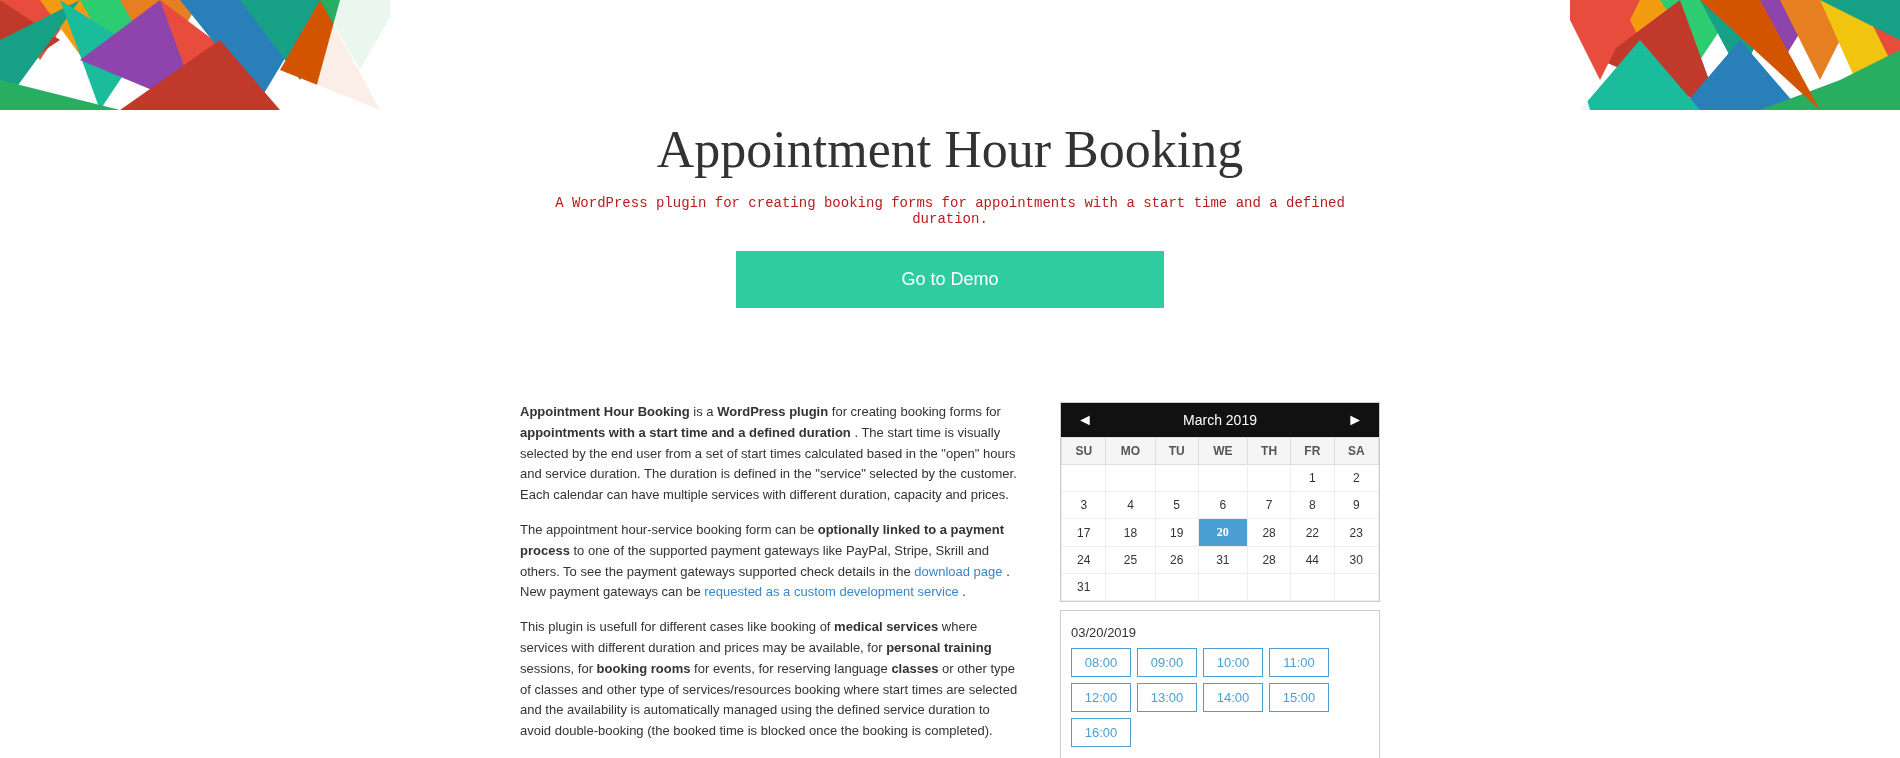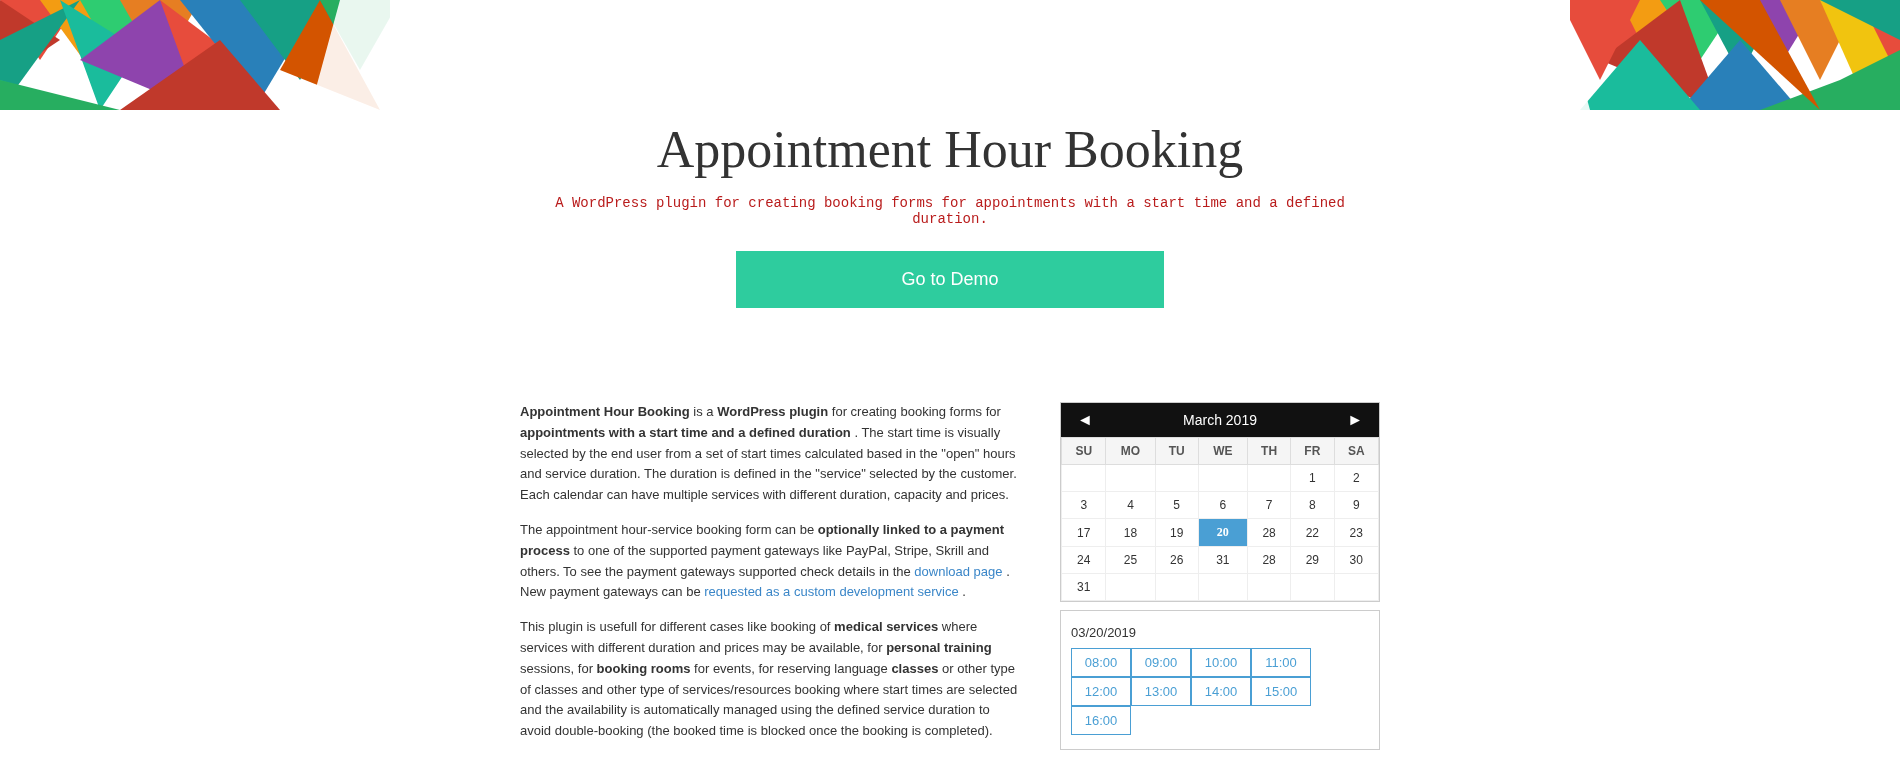--- a/index.html
+++ b/index.html
@@ -179,20 +179,21 @@
 
     .timeslot-date {
       font-size: 13px;
       color: #333;
       margin-bottom: 8px;
     }
 
     .timeslot-grid {
       display: flex;
       flex-wrap: wrap;
+      gap: 6px;
       align-items: center;
     }
 
     .timeslot-btn {
       border: 1px solid #4a9fd4;
       background: #fff;
       color: #4a9fd4;
       padding: 6px 10px;
       font-size: 13px;
       cursor: pointer;
@@ -336,21 +337,21 @@
               <td>28</td>
               <td>22</td>
               <td>23</td>
             </tr>
             <tr>
               <td>24</td>
               <td>25</td>
               <td>26</td>
               <td>31</td>
               <td>28</td>
-              <td>29</td>
+              <td>44</td>
               <td>30</td>
             </tr>
             <tr>
               <td>31</td>
               <td class="empty"></td>
               <td class="empty"></td>
               <td class="empty"></td>
               <td class="empty"></td>
               <td class="empty"></td>
               <td class="empty"></td>

